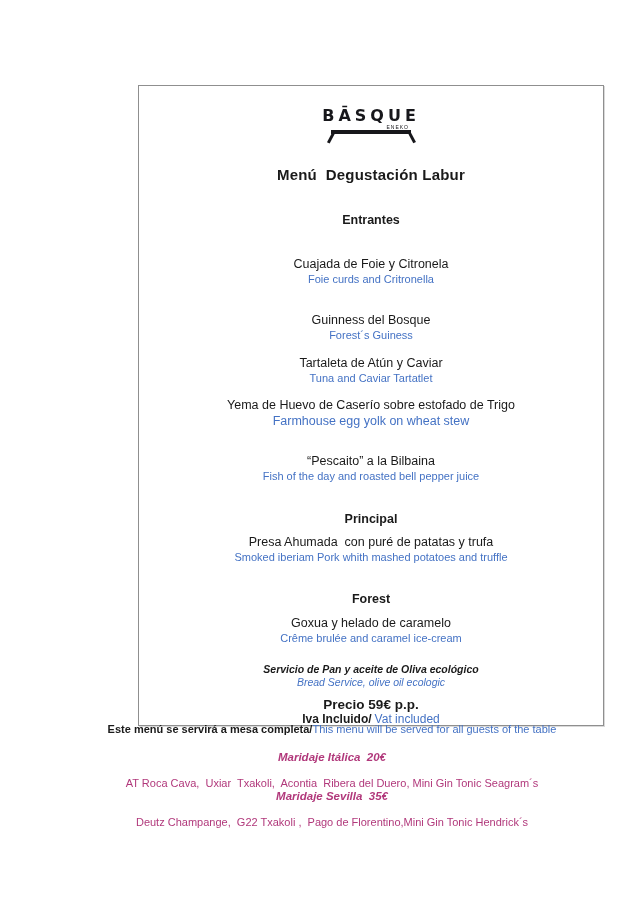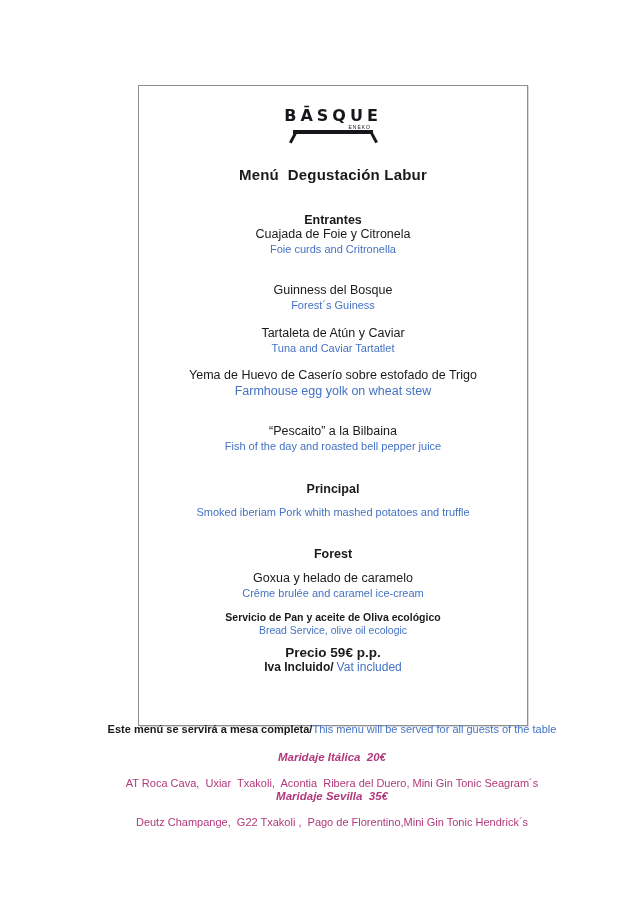--- a/index.html
+++ b/index.html
@@ -1,21 +1,21 @@
 <!DOCTYPE html>
 <html><head>
 <meta charset="utf-8">
 <style>
   * { margin:0; padding:0; box-sizing:border-box; }
   html,body { width:640px; height:905px; background:#ffffff; overflow:hidden; position:relative;
     font-family:"Liberation Sans","DejaVu Sans",sans-serif; color:#1a1a1a; }
   .pre { white-space:pre-wrap; }
 
   
-  .menu-card { position:absolute; left:138px; top:85px; width:390px; height:641px;
+  .menu-card { position:absolute; left:138px; top:85px; width:466px; height:641px;
     border:1px solid #8f8f8f; box-shadow:1px 1px 0 #d9d9d9; text-align:center; background:#fff; }
 
   
   .logo-wrap { padding-top:20px; }
   .brand { font-family:"DejaVu Sans",sans-serif; font-size:16px; font-weight:700;
     letter-spacing:4px; color:#17171b; display:inline-block; }
   .bench { position:relative; width:80px; height:18px; margin:1px auto 0; }
   .bench .sub { position:absolute; right:2px; top:-2px; font-size:5px; letter-spacing:1px; color:#17171b; }
   .bench .bar { position:absolute; left:0; right:0; top:4px; height:4px; background:#17171b; }
   .bench .leg-l { position:absolute; left:1px; top:7px; width:2.5px; height:11px; background:#17171b; transform:rotate(28deg); transform-origin:top center; }
@@ -24,24 +24,24 @@
   .menu-title { margin-top:22px; font-size:15px; font-weight:700; letter-spacing:.2px; }
 
   .section-heading { font-size:12.5px; font-weight:700; }
   .h-entrantes { margin-top:30px; }
   .h-principal { margin-top:29px; }
   .h-postre { margin-top:28px; }
 
   .dish .es { font-size:12.5px; line-height:15px; color:#1a1a1a; }
   .dish .en { font-size:11px; line-height:14px; color:#4472C4; }
   .dish .en.big { font-size:12.5px; line-height:16px; }
-  .d1{} .d2{margin-top:14px} .d3{margin-top:27px} .d4{margin-top:13px}
+  .d1{margin-top:30px} .d2{margin-top:14px} .d3{margin-top:27px} .d4{margin-top:13px}
   .d5{margin-top:25px} .d6{margin-top:9px} .d7{margin-top:10px}
 
-  .service { margin-top:11px; }
+  .service { margin-top:18px;font-style:italic; }
   .service .es { font-size:10.5px; line-height:12px; font-weight:600; }
   .service .en { font-size:10.5px; line-height:14px; color:#4472C4; }
 
   .price { margin-top:8px; font-size:13.5px; line-height:16px; font-weight:600; }
   .tax { font-size:12px; line-height:13px; font-weight:600; }
   .tax .en { color:#4472C4; font-weight:400; margin-left:3px; }
 
   
   .footer { position:absolute; left:24px; right:0; top:722px; text-align:center; }
   .note { font-size:11px; line-height:14px; }
@@ -91,20 +91,21 @@
   </div>
 
   <div class="dish d5">
     <div class="es pre">“Pescaito” a la Bilbaina</div>
     <div class="en pre">Fish of the day and roasted bell pepper juice</div>
   </div>
 
   <div class="section-heading h-principal pre">Principal</div>
 
   <div class="dish d6">
+    <div class="es pre">Presa Ahumada  con puré de patatas y trufa</div>
     <div class="en pre">Smoked iberiam Pork whith mashed potatoes and truffle</div>
   </div>
 
   <div class="section-heading h-postre pre">Forest</div>
 
   <div class="dish d7">
     <div class="es pre">Goxua y helado de caramelo</div>
     <div class="en pre">Crême brulée and caramel ice-cream</div>
   </div>
 

